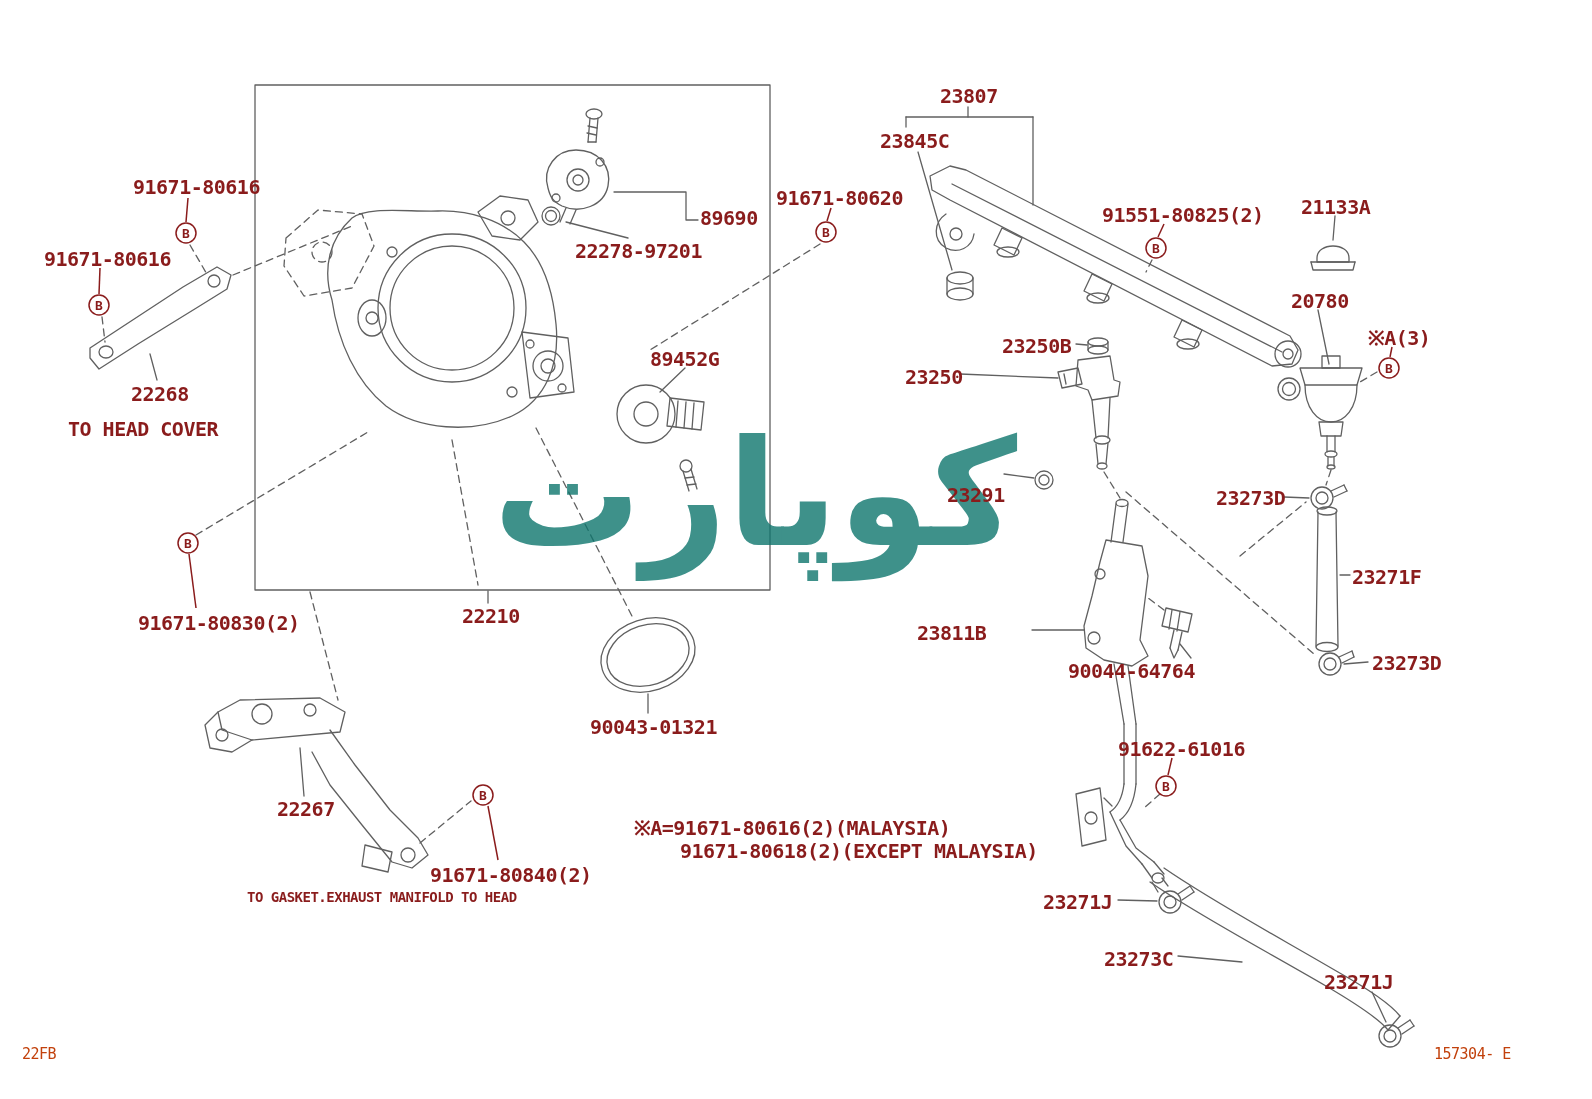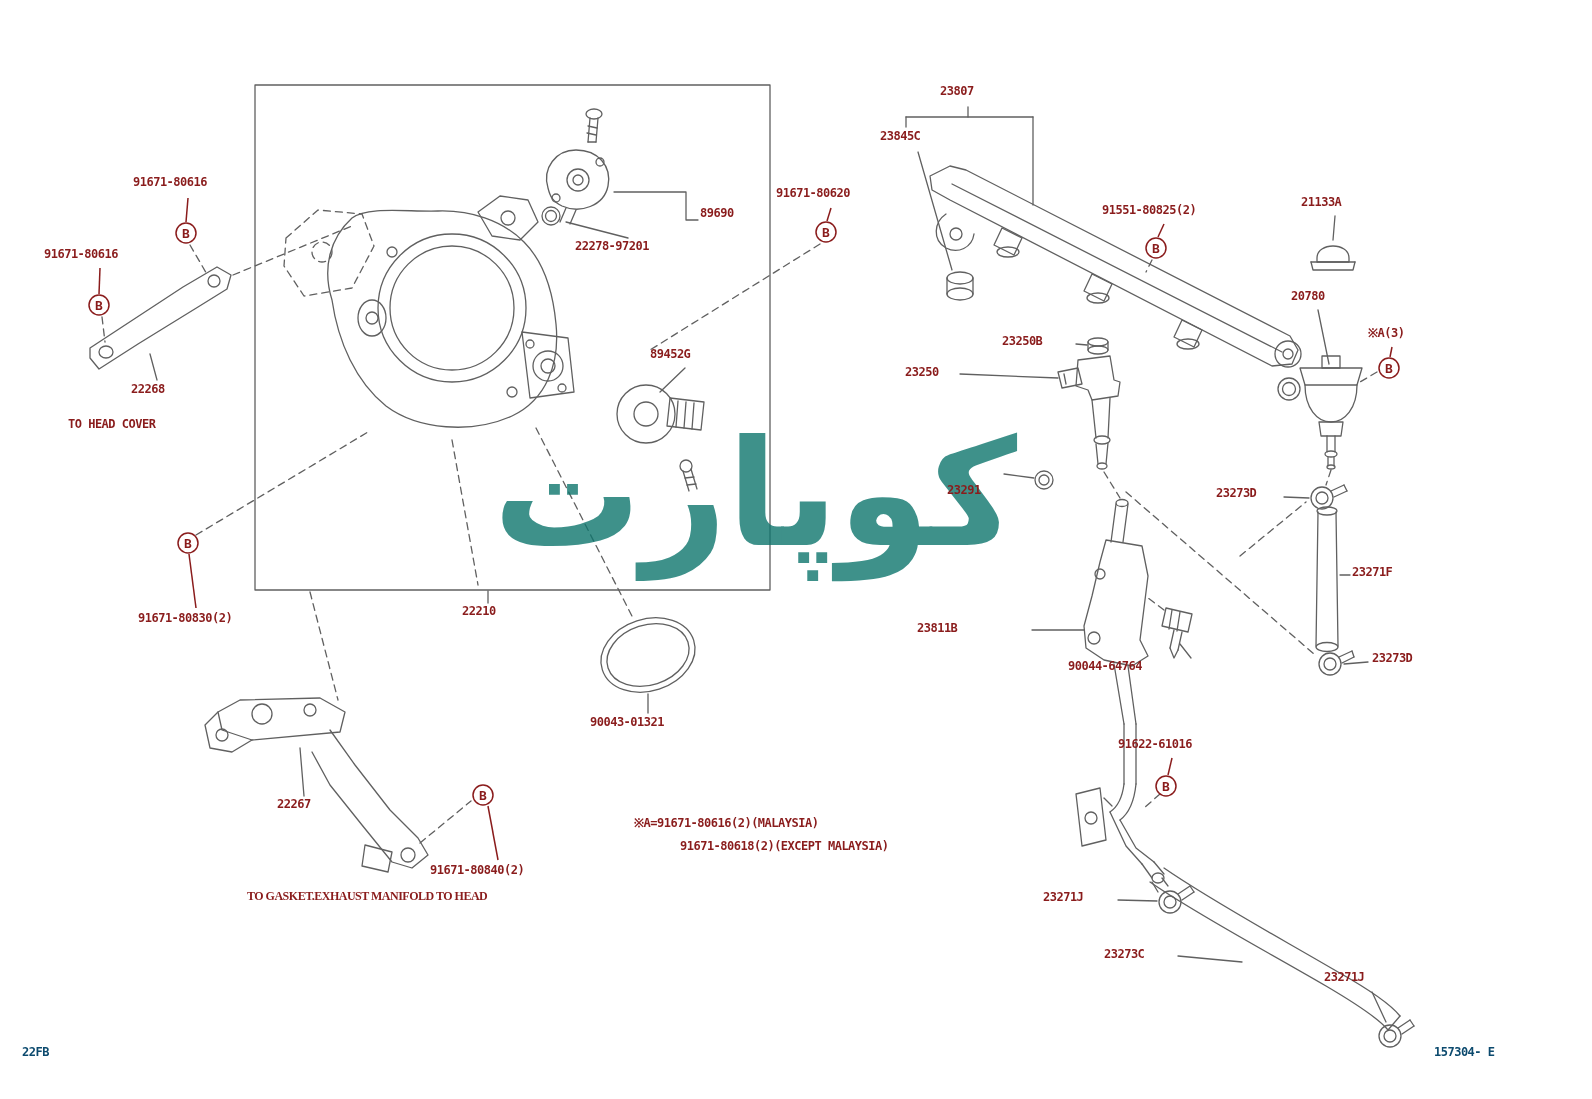--- a/index.html
+++ b/index.html
@@ -4,26 +4,26 @@
 <style>
   * { margin:0; padding:0; box-sizing:border-box; }
   html,body { background:#ffffff; }
   body {
     width:1592px; height:1099px; position:relative; overflow:hidden;
     font-family:"DejaVu Sans Mono", monospace;
   }
   #stage { position:absolute; left:0; top:0; width:1592px; height:1099px; background:#fff; }
   svg.art { position:absolute; left:0; top:0; }
   .lbl {
-    position:absolute; color:#8a1c1c; font-size:12px; font-weight:bold;
+    position:absolute; color:#8a1c1c; font-size:20px; font-weight:bold;
     letter-spacing:-0.5px; white-space:nowrap; line-height:1.1;
     font-family:"DejaVu Sans Mono", monospace;
   }
-  .lbl.small { font-size:12px;font-family:Liberation Serif, serif; }
-  .lbl.dark { color:#0c4a6e; font-weight:bold; font-size:12px; }
+  .lbl.small { font-size:14px; }
+  .lbl.dark { color:#c2410c; font-weight:normal; font-size:15px; }
   .watermark {
     position:absolute; left:430px; top:420px; width:650px; text-align:center;
     font-size:148px; line-height:1; font-weight:bold;
     color:#0f766e; opacity:0.8;
     font-family:"DejaVu Sans", sans-serif;
     pointer-events:none;
   }
 </style>
 </head>
 <body>

